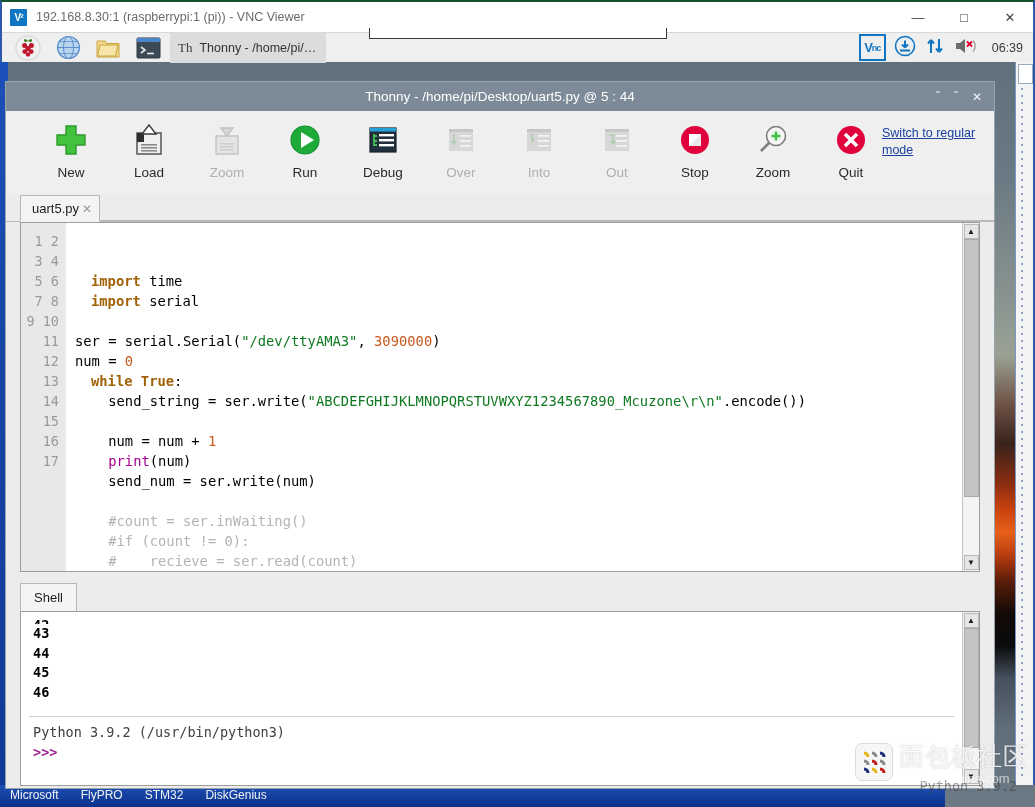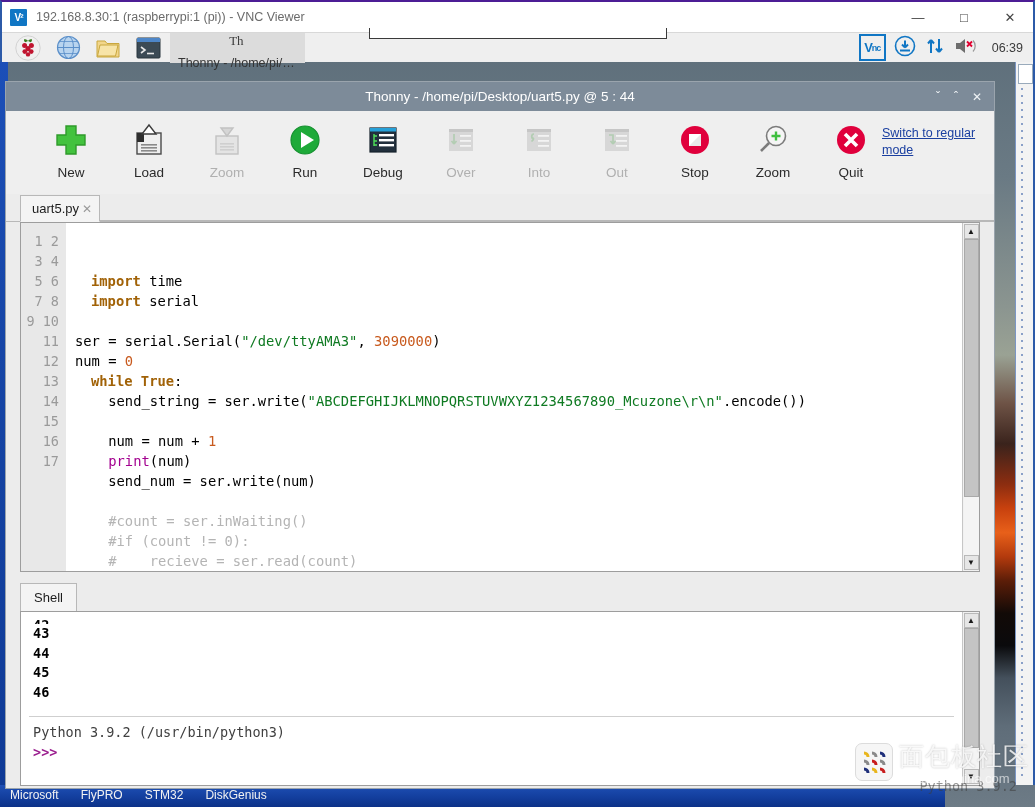--- a/index.html
+++ b/index.html
@@ -46,21 +46,21 @@
   }
   #desktop-edge-left {
     position: absolute; left: 0; top: 60px; width: 8px; height: 725px;
     background: linear-gradient(180deg,#1c4fb8 0%,#1645a6 40%,#0f3a96 100%);
   }
 
   
   #vnc-window {
     position: absolute; left: 0; top: 0; width: 1035px; height: 62px;
     background: #ffffff;
-    border-top: 2px solid #4c1d95;
+    border-top: 2px solid #14532d;
     border-left: 2px solid #2c5aa8;
     border-right: 2px solid #2c5aa8;
   }
   #vnc-titlebar {
     height: 30px; display: flex; align-items: center;
     background: #ffffff; padding-left: 8px;
   }
   #vnc-logo {
     width: 17px; height: 17px; background: #1076c4;
     color: #fff; font-size: 10px; font-weight: bold;
@@ -82,21 +82,21 @@
   }
   #vnc-toolbar {
     height: 30px; background: #efefef;
     border-top: 1px solid #d8d8d8;
     display: flex; align-items: center; padding-left: 6px;
     position: relative;
   }
   .tb-icon { width: 40px; height: 28px; display:flex; align-items:center; justify-content:center; }
   #thonny-taskbtn {
     height: 30px; background: #dcdcdc; display: flex; align-items: center;
-    padding: 0 10px 0 8px; margin-left: 2px; gap: 7px; max-width: 210px; flex-direction: column;
+    padding: 0 10px 0 8px; margin-left: 2px; gap: 7px; max-width: 210px;
   }
   #thonny-taskbtn .lbl { font-size: 12.5px; color: #333; white-space: nowrap; }
   #ghost-window {
     position: absolute; left: 367px; top: -5px; width: 298px; height: 11px;
     border: 1px solid #3a3a3a; border-top: none; background: #ffffff;
   }
   #vnc-right-icons {
     margin-left: auto; display: flex; align-items: center; gap: 8px;
     padding-right: 10px;
   }

